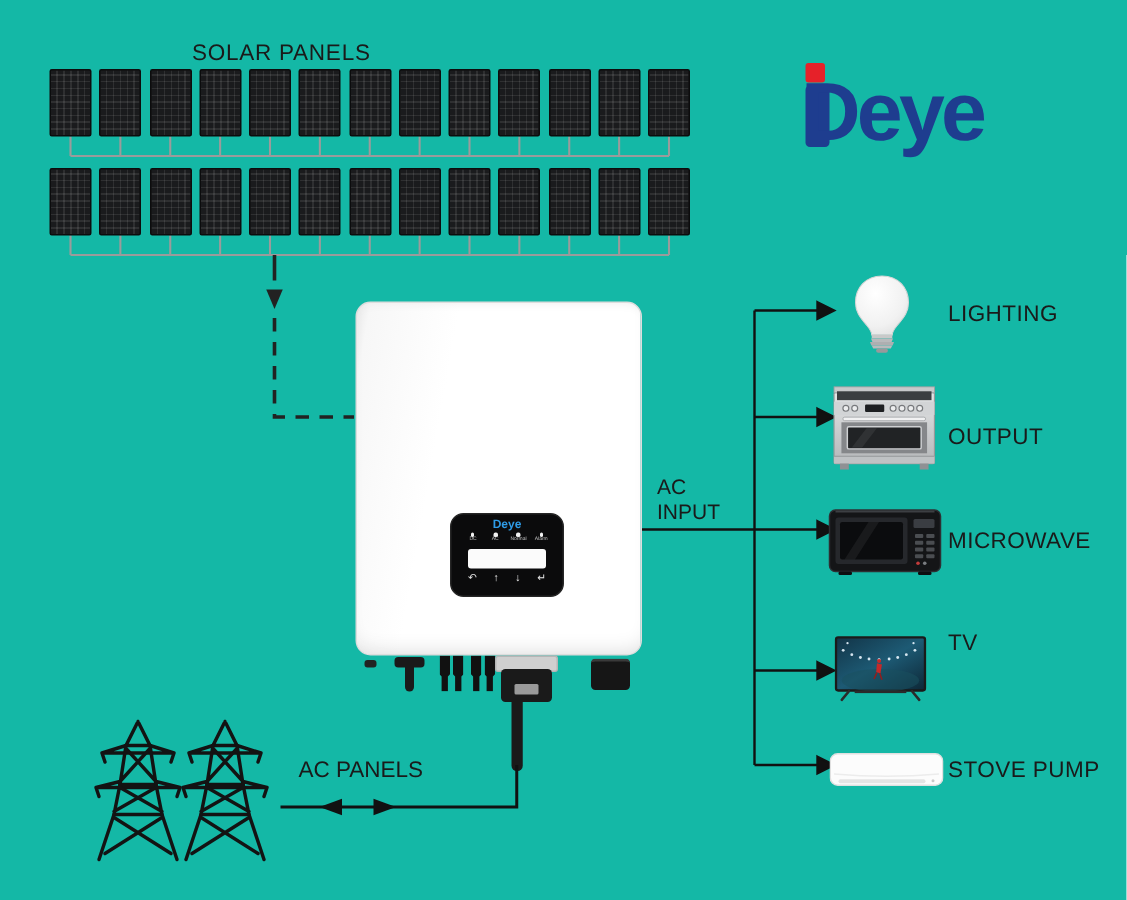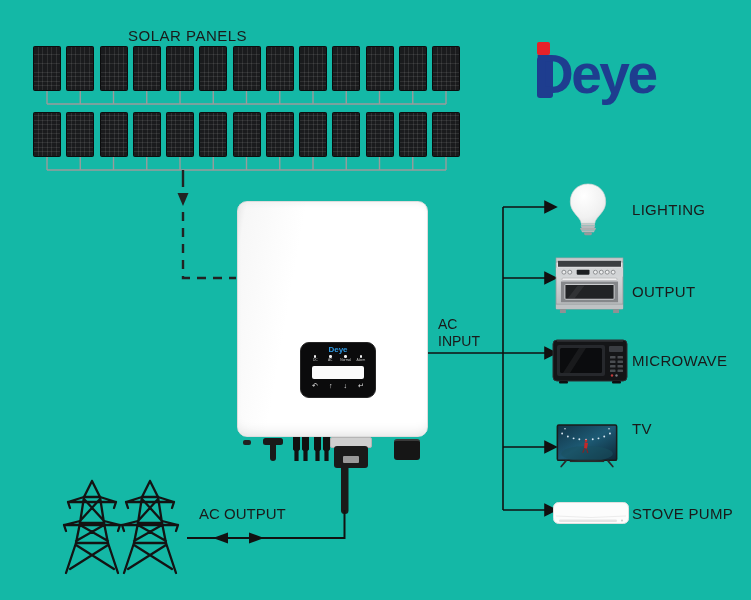--- a/index.html
+++ b/index.html
@@ -214,21 +214,21 @@
   <div class="abs ant-stem"></div>
   <div class="abs prong p1"></div>
   <div class="abs prong p2"></div>
   <div class="abs prong p3"></div>
   <div class="abs prong p4"></div>
   <div class="abs ac-cap"></div>
   <div class="abs ac-body"></div>
   <div class="abs ac-label"></div>
   <div class="abs rbox"></div>
 
-  <div class="abs ac-input-label">AC OUTPUT</div>
+  <div class="abs ac-input-label">AC PANELS</div>
   <div class="abs ac-output-label">
     <div>AC</div>
     <div>INPUT</div>
   </div>
 
   <div class="abs ico ico-0">
     <svg width="46" height="53" viewBox="0 0 46 54">
       <defs>
           <radialGradient id="blg" cx="0.38" cy="0.3" r="0.85">
         <stop offset="0" stop-color="#ffffff"></stop>

